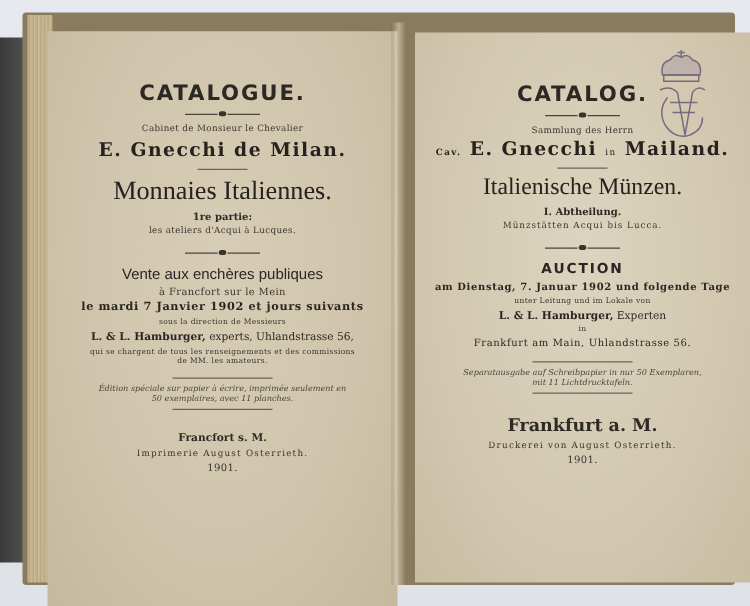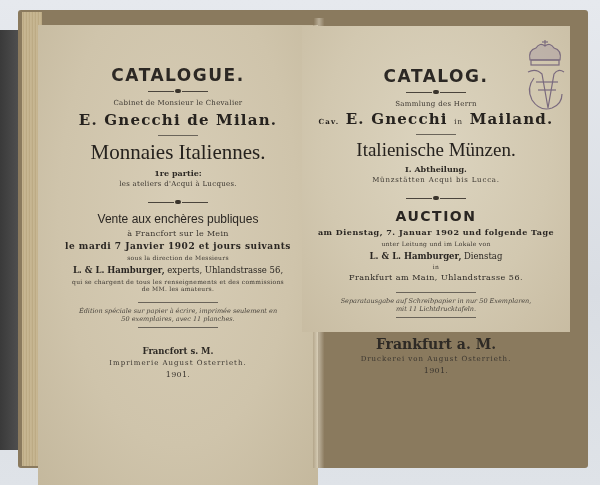--- a/index.html
+++ b/index.html
@@ -20,42 +20,42 @@
       position:absolute; left:22px; top:12px; width:20px; height:454px;
       background: repeating-linear-gradient(90deg, #c9b894 0px, #b8a67f 2px, #d6c7a5 3px);
     }
     .page {
       position:absolute; top:14px; height:450px;
       background: radial-gradient(ellipse at 50% 40%, #d7cdb6 0%, #cfc4ab 60%, #c4b89d 100%);
       box-sizing:border-box; text-align:center; color:#2a2622;
     }
     .page.left { left:38px; width:280px; height:463px; top:25px; }
     .page.right {
-      left:302px; width:268px; top:26px; height:306px;
+      left:332px; width:268px; top:26px; height:440px;
       background: radial-gradient(ellipse at 50% 40%, #dcd4bf 0%, #d2c8b0 60%, #c8bca2 100%);
     }
     .gutter {
       position:absolute; left:313px; top:18px; width:12px; height:450px;
       background: linear-gradient(90deg, rgba(120,100,70,0.25), rgba(255,250,235,0.4), rgba(120,100,70,0.2));
     }
     .t-catalog { font-family:"DejaVu Sans", sans-serif; font-weight:bold; font-size:17px; letter-spacing:1.5px; color:#2c2824; }
     .divider { display:flex; align-items:center; justify-content:center; margin:4px 0; }
     .divider span.line { display:inline-block; width:26px; height:1px; background:#4a443c; }
     .divider span.orn { display:inline-block; width:6px; height:4px; background:#3a342c; border-radius:2px; margin:0 1px; }
     .divider.plain span.line { width:40px; background:#6a645a; }
     .small { font-size:7px; color:#3a352f; letter-spacing:0.3px; }
     .name { font-size:15px; font-weight:bold; letter-spacing:1.2px; color:#26221e; font-family:"DejaVu Serif", serif; }
     .title2 { font-family:"Liberation Serif", serif; font-size:21px; color:#26221e; }
     .med { font-size:8px; font-weight:bold; color:#2e2a25; }
     .vente { font-family:"Liberation Sans", sans-serif; font-size:12px; color:#2a2622; }
     .datebold { font-size:9px; font-weight:bold; color:#2a2622; letter-spacing:0.5px; }
     .hamb { font-size:8.5px; color:#2a2622; }
     .hamb b { font-weight:bold; }
     .italic { font-style:italic; font-size:6.5px; color:#4a453e; }
-    .auction { font-family:"DejaVu Sans", sans-serif; font-weight:bold; font-size:14px; letter-spacing:1.5px; color:#2a2622; }
+    .auction { font-family:"DejaVu Sans", sans-serif; font-weight:bold; font-size:11px; letter-spacing:1.5px; color:#2a2622; }
     .monogram {
       position:absolute; left:522px; top:38px; width:46px; height:82px;
     }
   </style>
 </head>
 <body>
 
 <div class="shadow-left"></div>
 <div class="book-cover"></div>
 <div class="page-edge-stack"></div>
@@ -125,21 +125,21 @@
   <div class="med" style="margin-top:3px;font-weight:bold">I. Abtheilung.</div>
   <div class="small" style="margin-top:2px;letter-spacing:0.8px">Münzstätten Acqui bis Lucca.</div>
   <div class="divider" style="margin-top:12px">
       <span class="line"></span>
       <span class="orn"></span>
       <span class="line"></span>
     </div>
   <div class="auction" style="margin-top:8px">AUCTION</div>
   <div class="datebold" style="margin-top:3px;font-size:8px">am Dienstag, 7. Januar 1902 und folgende Tage</div>
   <div class="small" style="margin-top:3px;font-size:6px">unter Leitung und im Lokale von</div>
-  <div class="hamb" style="margin-top:4px"><b>L. &amp; L. Hamburger,</b> <span>Dienstag</span></div>
+  <div class="hamb" style="margin-top:4px"><b>L. &amp; L. Hamburger,</b> <span>Experten</span></div>
   <div class="small" style="margin-top:2px;font-size:6px">in</div>
   <div class="datebold" style="margin-top:3px;font-size:8px;font-weight:normal">Frankfurt am Main, Uhlandstrasse 56.</div>
   <div class="divider plain" style="margin-top:10px">
       <span class="line" style="width:80px"></span>
     </div>
   <div class="italic">Separatausgabe auf Schreibpapier in nur 50 Exemplaren,</div>
   <div class="italic">mit 11 Lichtdrucktafeln.</div>
   <div class="divider plain">
       <span class="line" style="width:80px"></span>
     </div>

